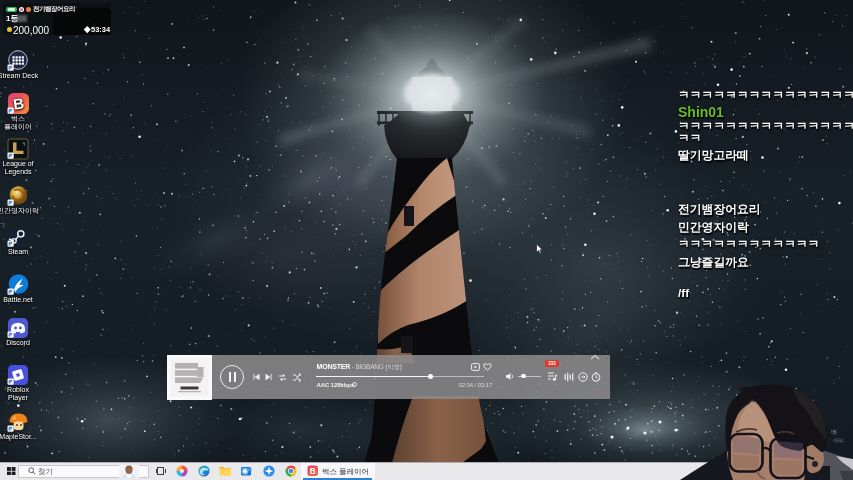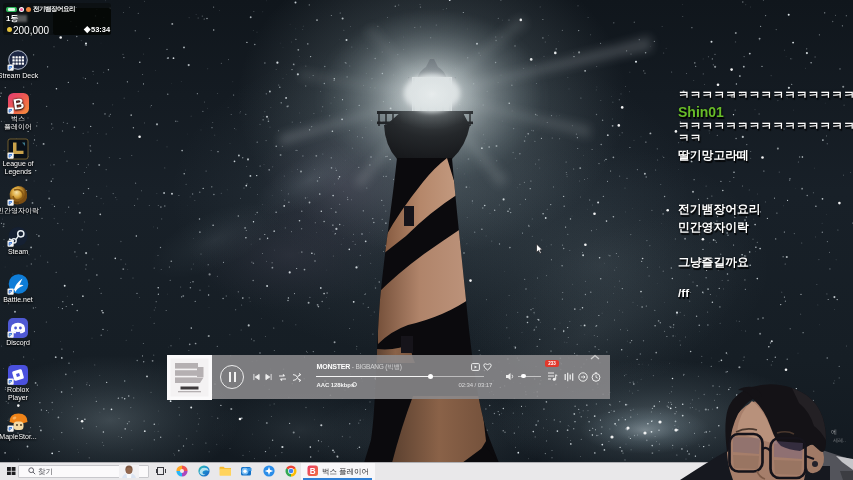--- a/index.html
+++ b/index.html
@@ -2319,20 +2319,21 @@
       <div>MapleStor...</div>
     </div>
 
 <div class="chatline" style="top:88px">ㅋㅋㅋㅋㅋㅋㅋㅋㅋㅋㅋㅋㅋㅋㅋㅋ</div>
 <div class="chatline" style="top:104px;color:#68bc28;font-size:14px">Shin01</div>
 <div class="chatline" style="top:119px">ㅋㅋㅋㅋㅋㅋㅋㅋㅋㅋㅋㅋㅋㅋㅋㅋㅋㅋ</div>
 <div class="chatline" style="top:131px">ㅋㅋ</div>
 <div class="chatline" style="top:148px">딸기망고라떼</div>
 <div class="chatline" style="top:202px">전기뱀장어요리</div>
 <div class="chatline" style="top:219.5px">민간영자이락</div>
+<div class="chatline" style="top:237px">ㅋㅋㅋㅋㅋㅋㅋㅋㅋㅋㅋㅋ</div>
 <div class="chatline" style="top:254.5px">그냥즐길까요</div>
 <div class="chatline" style="top:286px">/ff</div>
 
 <div class="abs" style="left:166.5px;top:355px;width:443px;height:44px;background:rgba(140,139,141,0.87)">
   <svg class="abs" style="left:422px;top:-1px" width="12" height="6" viewBox="0 0 12 6">
         <path d="M2,5 L6,1.5 L10,5" stroke="#cfcfcf" stroke-width="1.3" fill="none"></path>
       </svg>
 
   <svg class="abs" style="left:0.5px;top:-0.5px" width="45" height="45" viewBox="0 0 45 45">
     <rect x="0" y="0" width="45" height="45" fill="#fbfafb"></rect>

